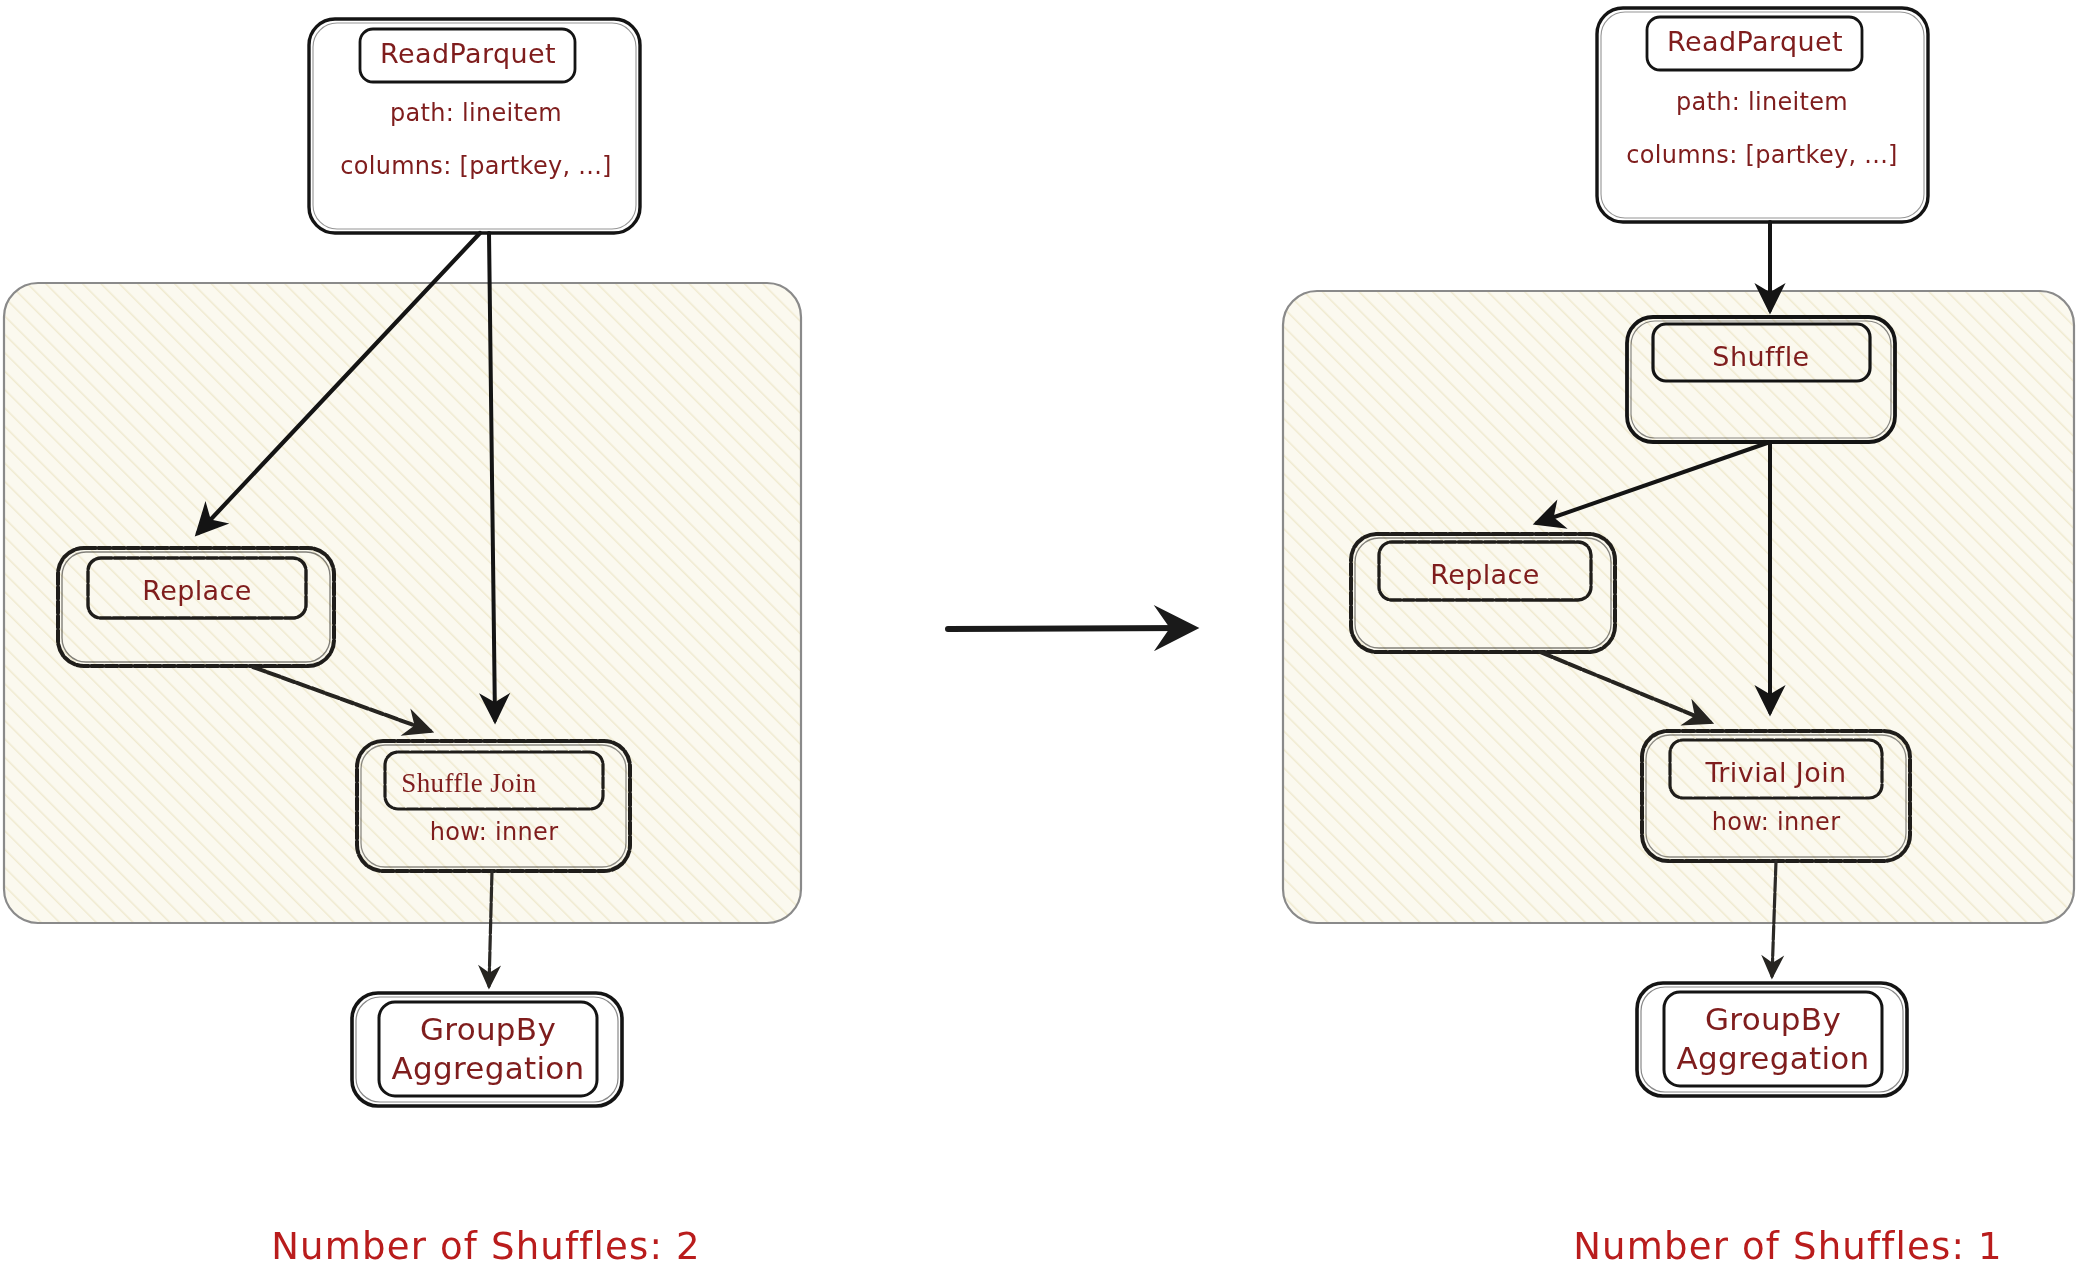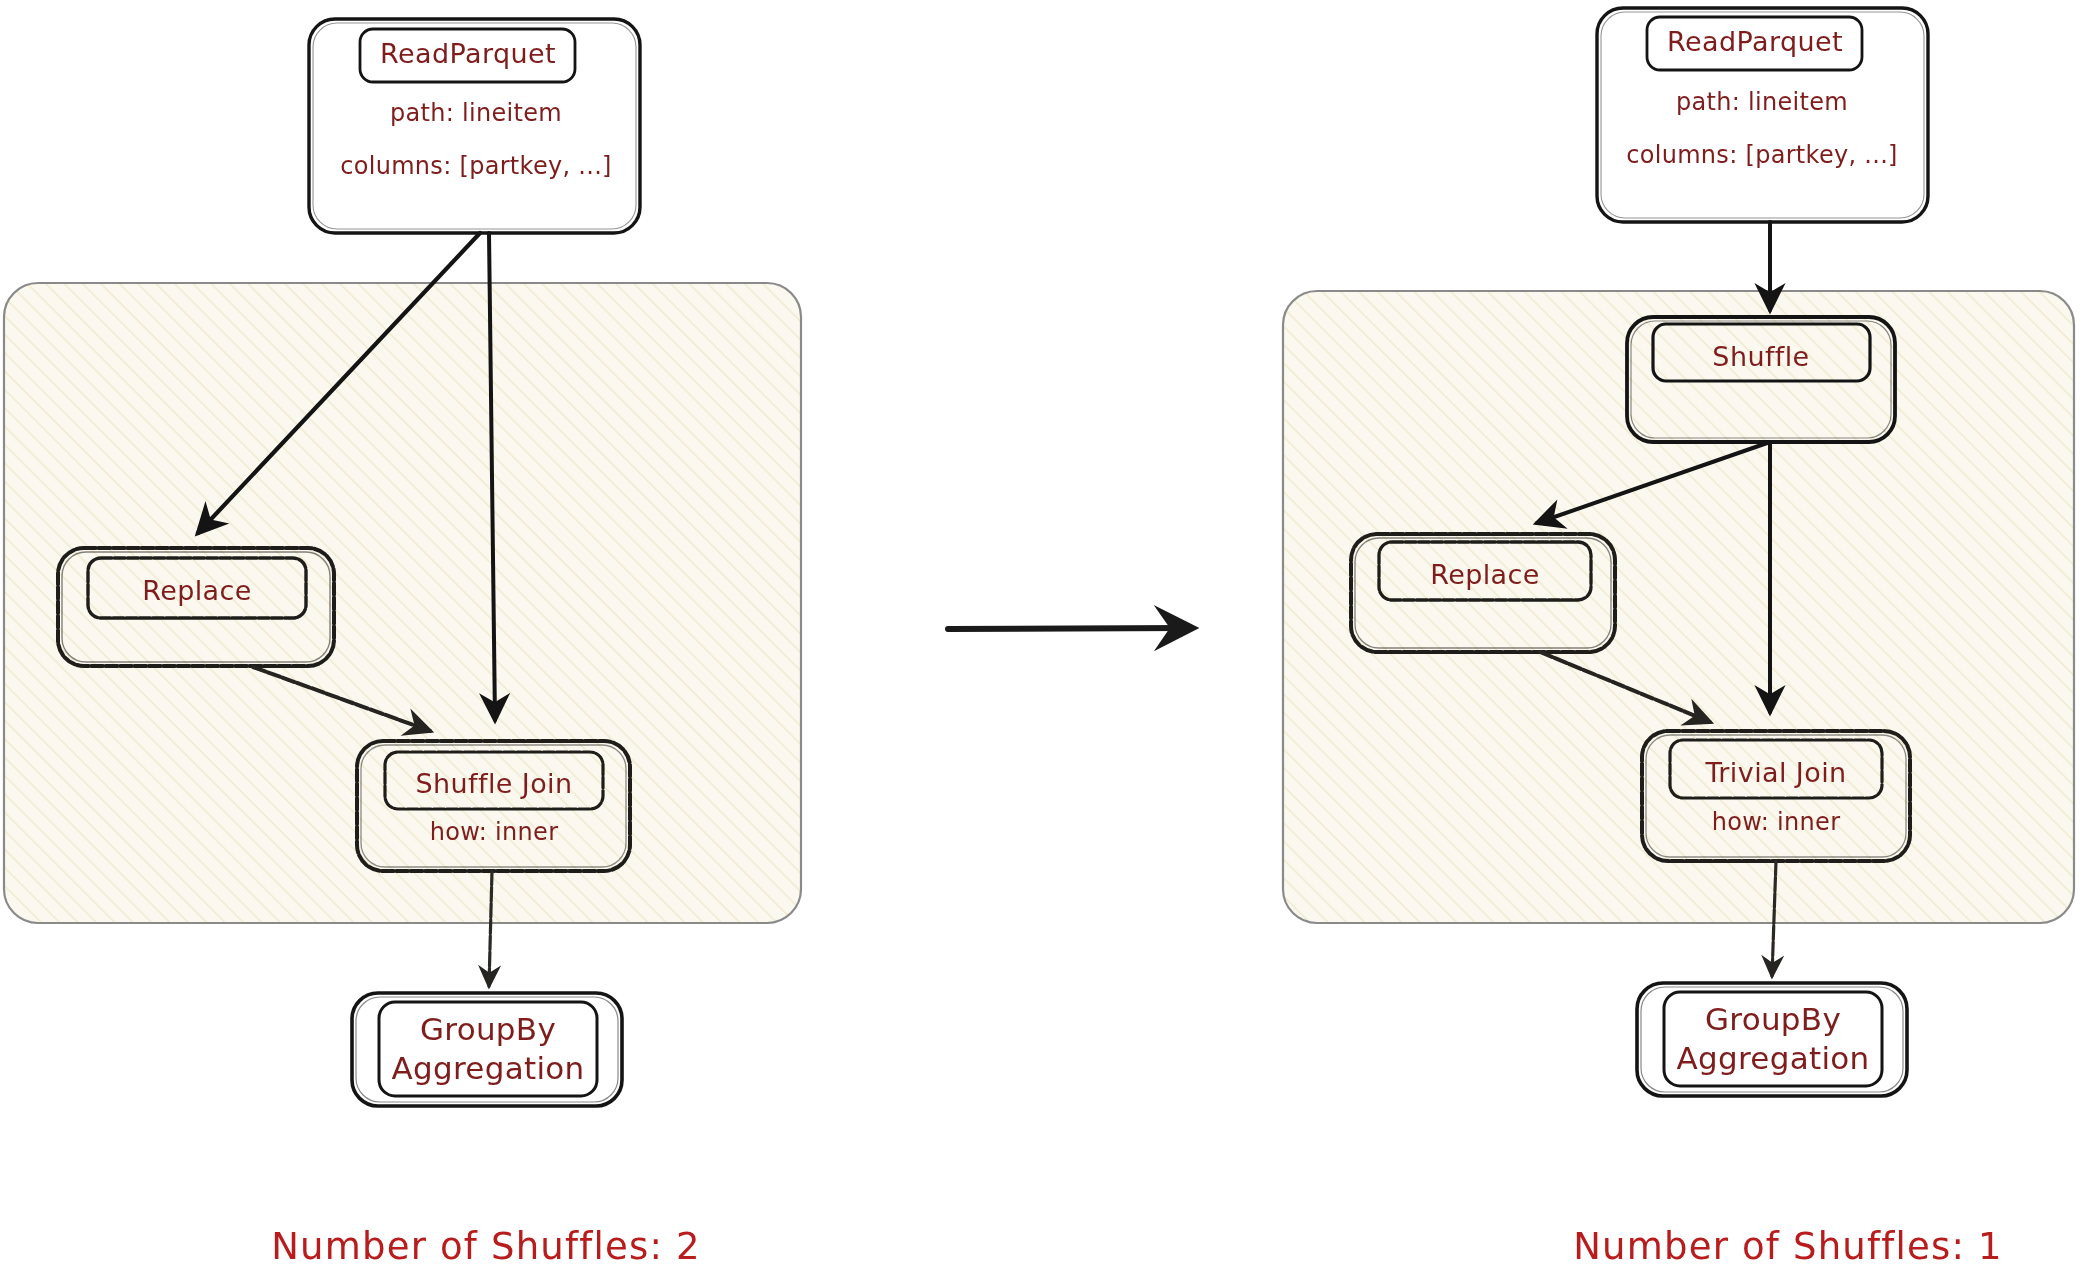--- a/index.html
+++ b/index.html
@@ -187,21 +187,21 @@
       <rect x="1664" y="992" width="218" height="94" rx="16" ry="16" fill="#ffffff" stroke="#141414" stroke-width="3.0"></rect>
     </g>
   </svg>
 
   <div class="txt node-title center" style="left:468px; top:38px; width:220px;">ReadParquet</div>
   <div class="txt node-sub center" style="left:476px; top:99px; width:300px;">path: lineitem</div>
   <div class="txt node-sub center" style="left:476px; top:152px; width:340px;">columns: [partkey, ...]</div>
 
   <div class="txt node-title center" style="left:197px; top:575px; width:220px;">Replace</div>
 
-  <div class="txt node-title center" style="left:494px; top:768px; width:230px;">Shuffle Join</div>
+  <div class="txt node-title center" style="left:469px; top:768px; width:230px;font-family:Liberation Serif, serif;">Shuffle Join</div>
   <div class="txt node-sub center" style="left:494px; top:818px; width:230px;">how: inner</div>
 
   <div class="txt node-two center" style="left:488px; top:1011px; width:240px;">GroupBy</div>
   <div class="txt node-two center" style="left:488px; top:1050px; width:250px;">Aggregation</div>
 
   <div class="txt caption center" style="left:486px; top:1188px; width:700px;">Number of Shuffles: 2</div>
 
   <div class="txt node-title center" style="left:1755px; top:26px; width:220px;">ReadParquet</div>
   <div class="txt node-sub center" style="left:1762px; top:88px; width:300px;">path: lineitem</div>
   <div class="txt node-sub center" style="left:1762px; top:141px; width:340px;">columns: [partkey, ...]</div>

